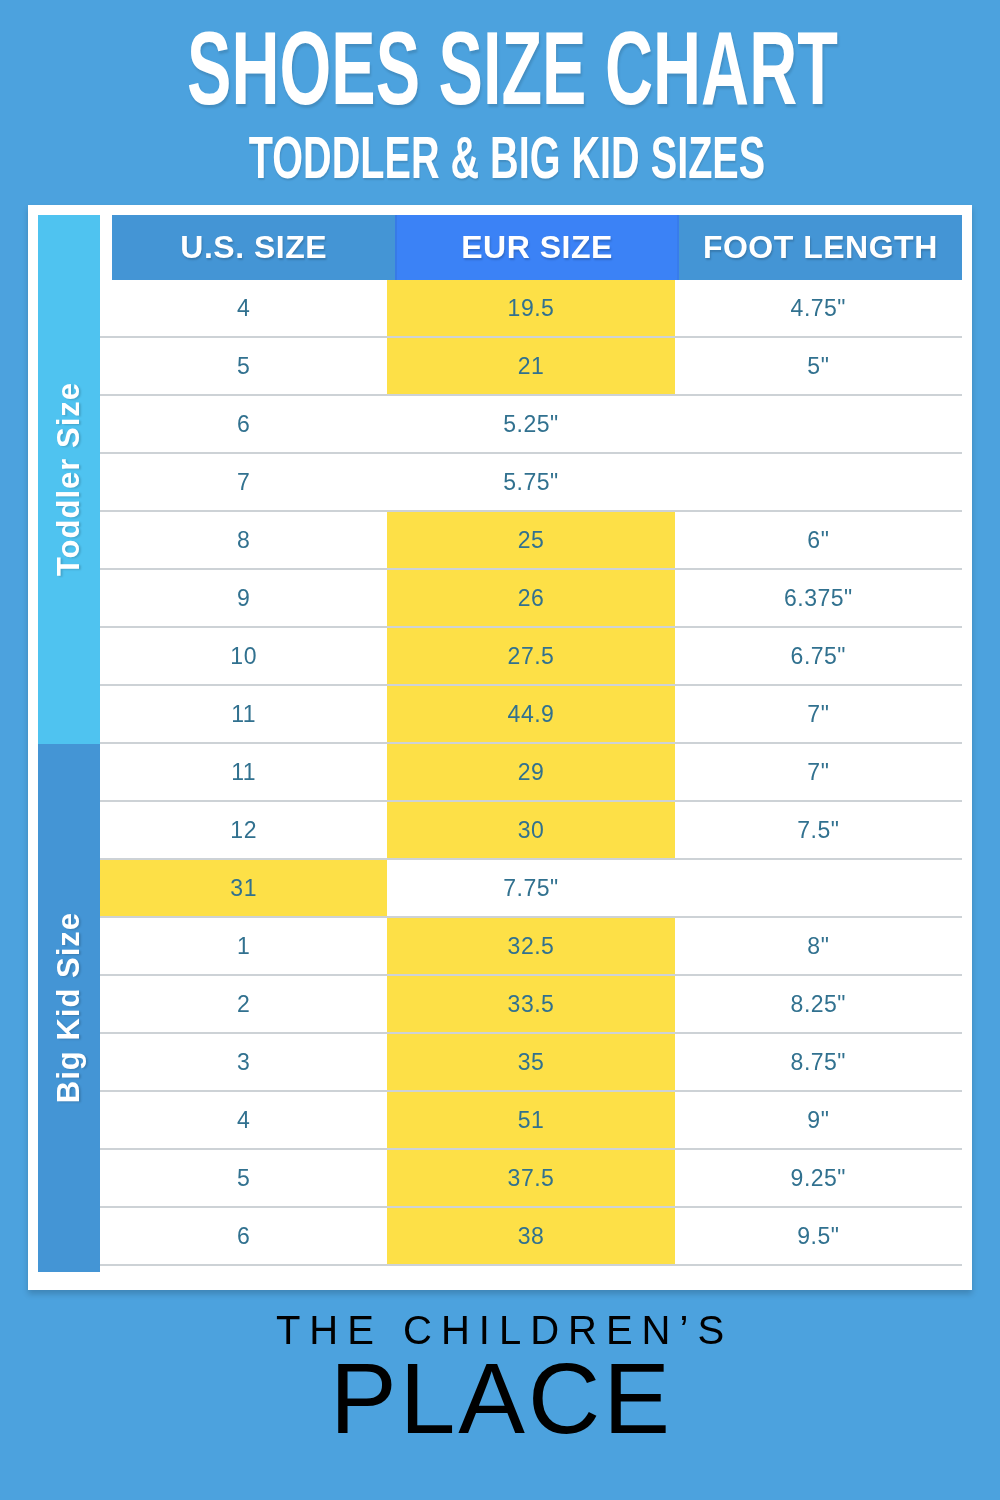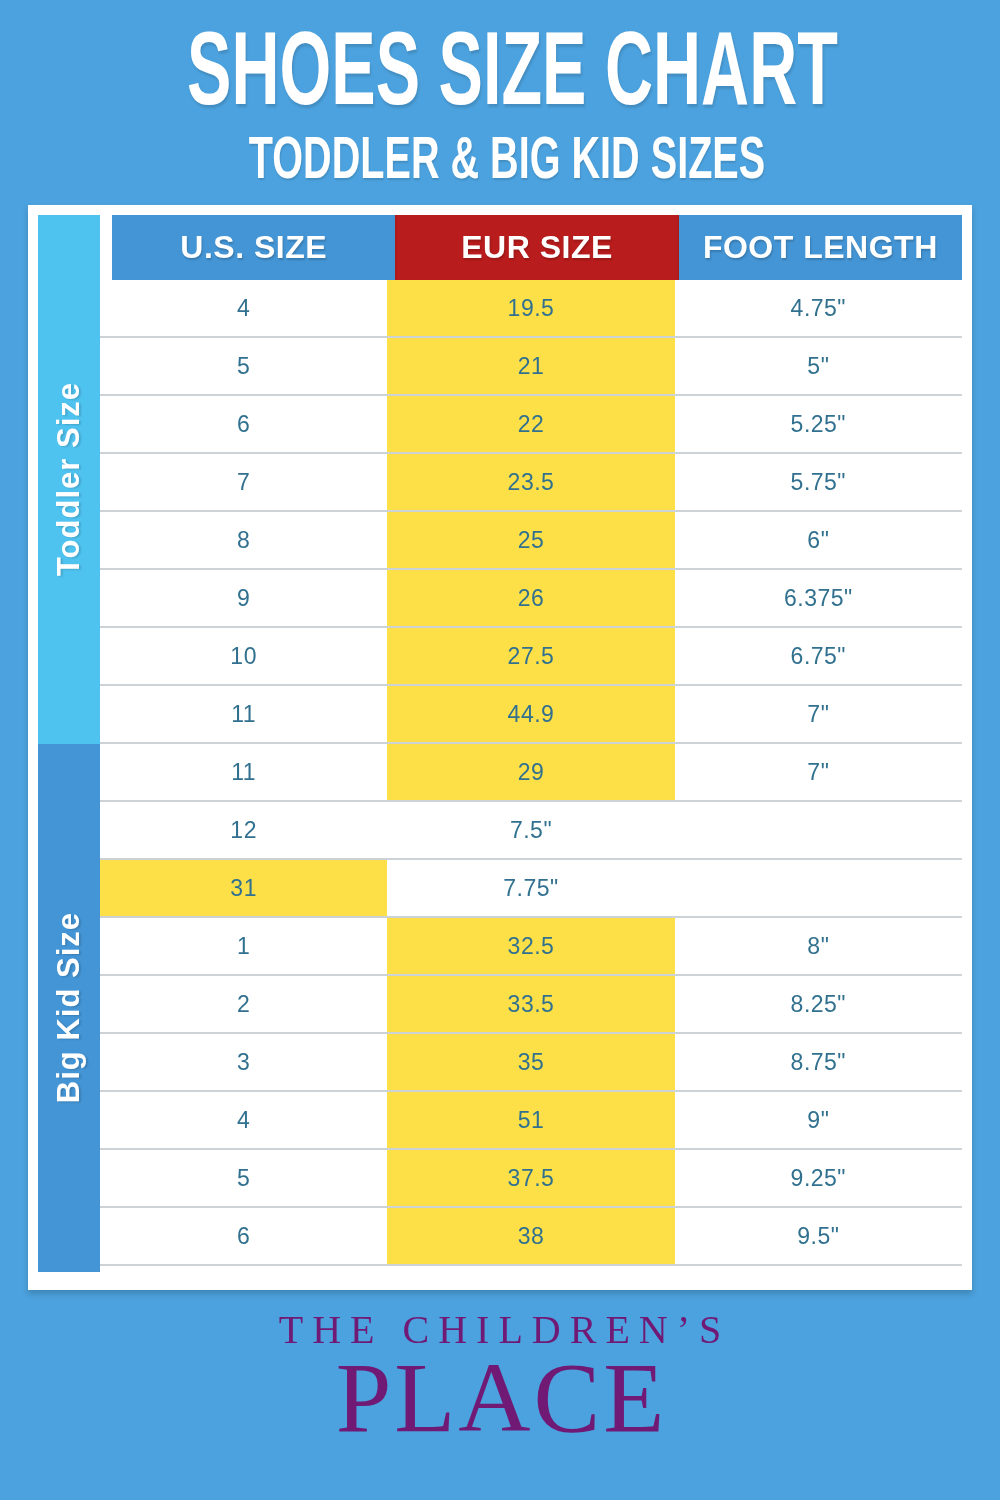--- a/index.html
+++ b/index.html
@@ -55,40 +55,40 @@
 
   
   .tablewrap { flex: 1; display: flex; flex-direction: column; }
   .thead { height: 65px; display: grid; grid-template-columns: 1fr 1fr 1fr; flex-shrink: 0; margin-left: 12px; }
   .th {
     display: flex; align-items: center; justify-content: center;
     background: #4495D5; color: #ffffff;
     font-weight: bold; font-size: 32px; letter-spacing: 0.5px;
     text-shadow: 1px 2px 2px rgba(0,0,0,0.18);
   }
-  .th.eur { background: #b91c1c; box-shadow: inset 2px 0 0 rgba(0,0,0,0.06), inset -2px 0 0 rgba(0,0,0,0.04); }
+  .th.eur { background: #3b82f6; box-shadow: inset 2px 0 0 rgba(0,0,0,0.06), inset -2px 0 0 rgba(0,0,0,0.04); }
 
   .tbody { display: flex; flex-direction: column; }
   .trow {
     height: 58px; box-sizing: border-box;
     display: grid; grid-template-columns: 1fr 1fr 1fr;
     border-bottom: 2px solid #CDD2D6;
   }
   .tcell {
     display: flex; align-items: center; justify-content: center;
     font-size: 23px; color: #31718F; letter-spacing: 0.5px;
     background: #ffffff;
   }
   .tcell.eur { background: #fde047; }
 
   
   .footer {
     position: absolute; top: 1308px; left: 0; width: 1000px;
-    text-align: center; color: #701a75;
-    font-family: Liberation Serif, serif;
+    text-align: center; color: #000000;
+    font-family: Liberation Sans, sans-serif;
   }
   .brand-top {
     font-size: 40px; letter-spacing: 9px; text-indent: 9px;
     line-height: 1.1;
   }
   .brand-place {
     font-size: 100px; letter-spacing: 3px; text-indent: 3px;
     line-height: 0.92; margin-top: 0px;
   }
 </style>
@@ -122,26 +122,24 @@
           <div class="tcell eur">19.5</div>
           <div class="tcell">4.75"</div>
         </div>
         <div class="trow">
           <div class="tcell">5</div>
           <div class="tcell eur">21</div>
           <div class="tcell">5"</div>
         </div>
         <div class="trow">
           <div class="tcell">6</div>
-          <div class="tcell eur">22</div>
           <div class="tcell">5.25"</div>
         </div>
         <div class="trow">
           <div class="tcell">7</div>
-          <div class="tcell eur">23.5</div>
           <div class="tcell">5.75"</div>
         </div>
         <div class="trow">
           <div class="tcell">8</div>
           <div class="tcell eur">25</div>
           <div class="tcell">6"</div>
         </div>
         <div class="trow">
           <div class="tcell">9</div>
           <div class="tcell eur">26</div>
@@ -157,20 +155,21 @@
           <div class="tcell eur">44.9</div>
           <div class="tcell">7"</div>
         </div>
         <div class="trow">
           <div class="tcell">11</div>
           <div class="tcell eur">29</div>
           <div class="tcell">7"</div>
         </div>
         <div class="trow">
           <div class="tcell">12</div>
+          <div class="tcell eur">30</div>
           <div class="tcell">7.5"</div>
         </div>
         <div class="trow">
           <div class="tcell eur">31</div>
           <div class="tcell">7.75"</div>
         </div>
         <div class="trow">
           <div class="tcell">1</div>
           <div class="tcell eur">32.5</div>
           <div class="tcell">8"</div>

